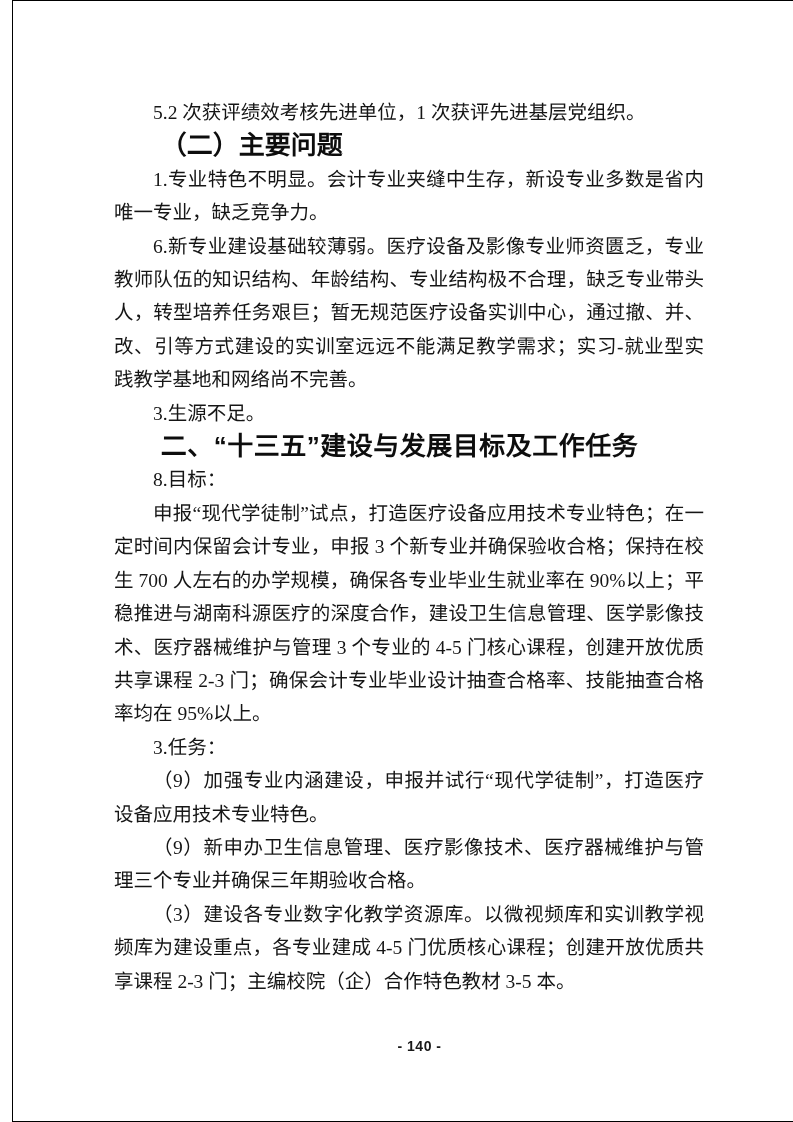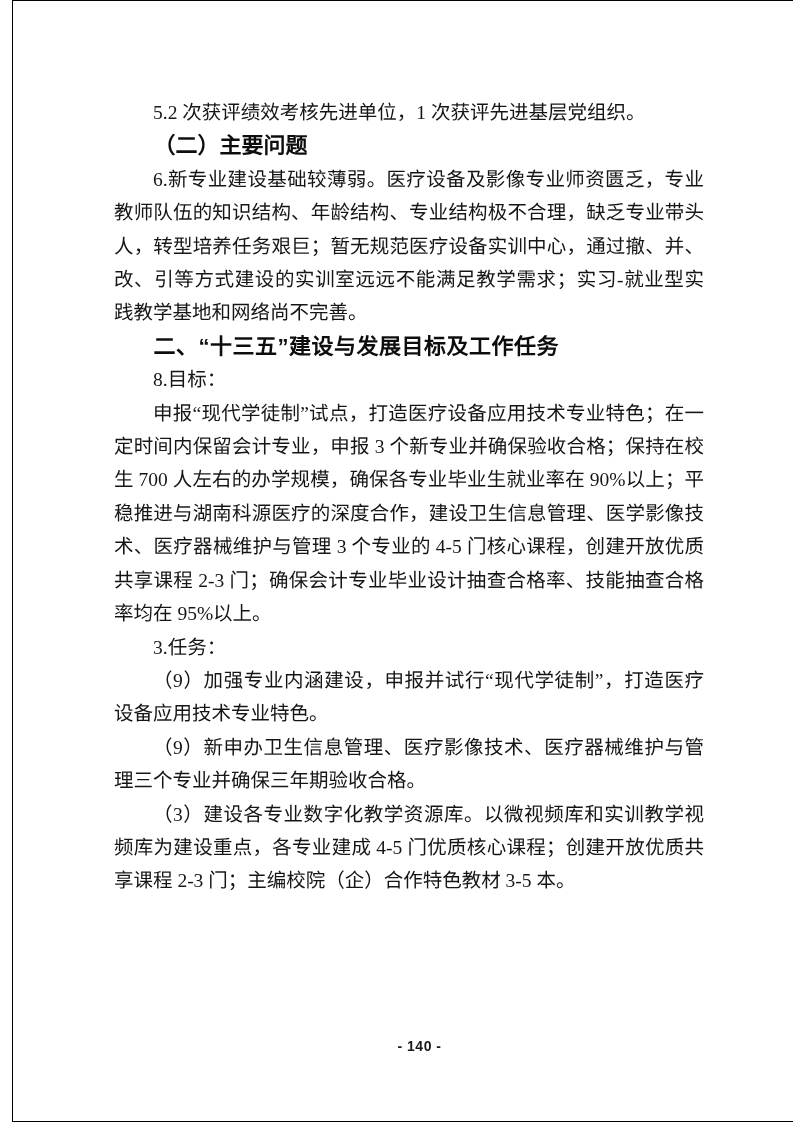--- a/index.html
+++ b/index.html
@@ -33,21 +33,21 @@
     color: #151515;
     text-align: justify;
     text-indent: 2em;
     font-family: "Liberation Serif", "DejaVu Serif", serif;
     word-break: break-all;
   }
   .content p.heading-main,
   .content p.heading-sub {
     font-family: "Liberation Sans", "DejaVu Sans", sans-serif;
     font-weight: 700;
-    font-size: 22px;
+    font-size: 26px;
     color: #0d0d0d;
     text-indent: 1.8em;
   }
   .content p.heading-main {
     letter-spacing: 0.5px;
   }
   .page-footer {
     position: absolute;
     top: 1037px;
     left: 0;
@@ -61,21 +61,23 @@
     padding-left: 11px;
   }
 </style>
 </head>
 <body>
 
 <div class="page">
   <div class="content">
     <p class="body">5.2 次获评绩效考核先进单位，1 次获评先进基层党组织。</p>
     <p class="heading-sub">（二）主要问题</p>
+    <p class="body">1.专业特色不明显。会计专业夹缝中生存，新设专业多数是省内唯一专业，缺乏竞争力。</p>
     <p class="body">6.新专业建设基础较薄弱。医疗设备及影像专业师资匮乏，专业教师队伍的知识结构、年龄结构、专业结构极不合理，缺乏专业带头人，转型培养任务艰巨；暂无规范医疗设备实训中心，通过撤、并、改、引等方式建设的实训室远远不能满足教学需求；实习-就业型实践教学基地和网络尚不完善。</p>
+    <p class="body">3.生源不足。</p>
     <p class="heading-main">二、“十三五”建设与发展目标及工作任务</p>
     <p class="body">8.目标：</p>
     <p class="body">申报“现代学徒制”试点，打造医疗设备应用技术专业特色；在一定时间内保留会计专业，申报 3 个新专业并确保验收合格；保持在校生 700 人左右的办学规模，确保各专业毕业生就业率在 90%以上；平稳推进与湖南科源医疗的深度合作，建设卫生信息管理、医学影像技术、医疗器械维护与管理 3 个专业的 4-5 门核心课程，创建开放优质共享课程 2-3 门；确保会计专业毕业设计抽查合格率、技能抽查合格率均在 95%以上。</p>
     <p class="body">3.任务：</p>
     <p class="body">（9）加强专业内涵建设，申报并试行“现代学徒制”，打造医疗设备应用技术专业特色。</p>
     <p class="body">（9）新申办卫生信息管理、医疗影像技术、医疗器械维护与管理三个专业并确保三年期验收合格。</p>
     <p class="body">（3）建设各专业数字化教学资源库。以微视频库和实训教学视频库为建设重点，各专业建成 4-5 门优质核心课程；创建开放优质共享课程 2-3 门；主编校院（企）合作特色教材 3-5 本。</p>
   </div>
   <div class="page-footer">- 140 -</div>
 </div>

